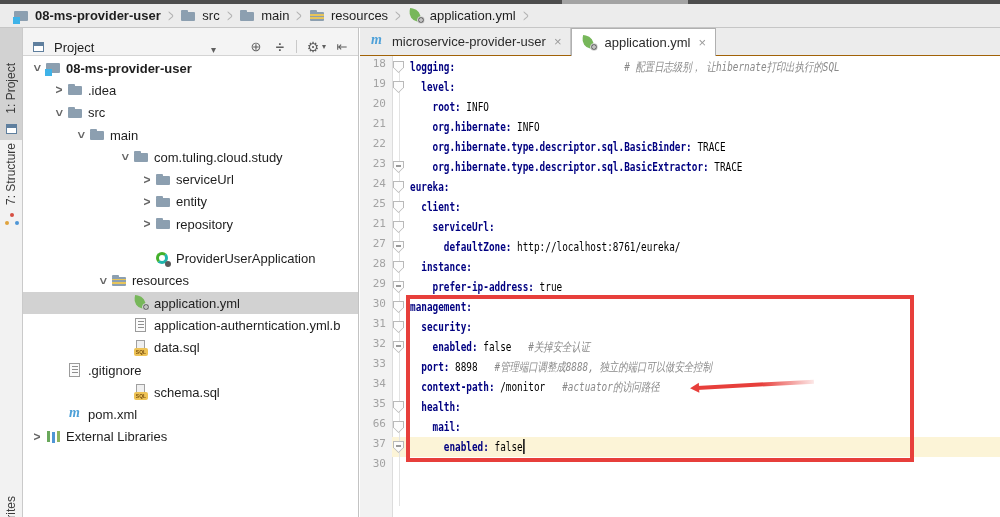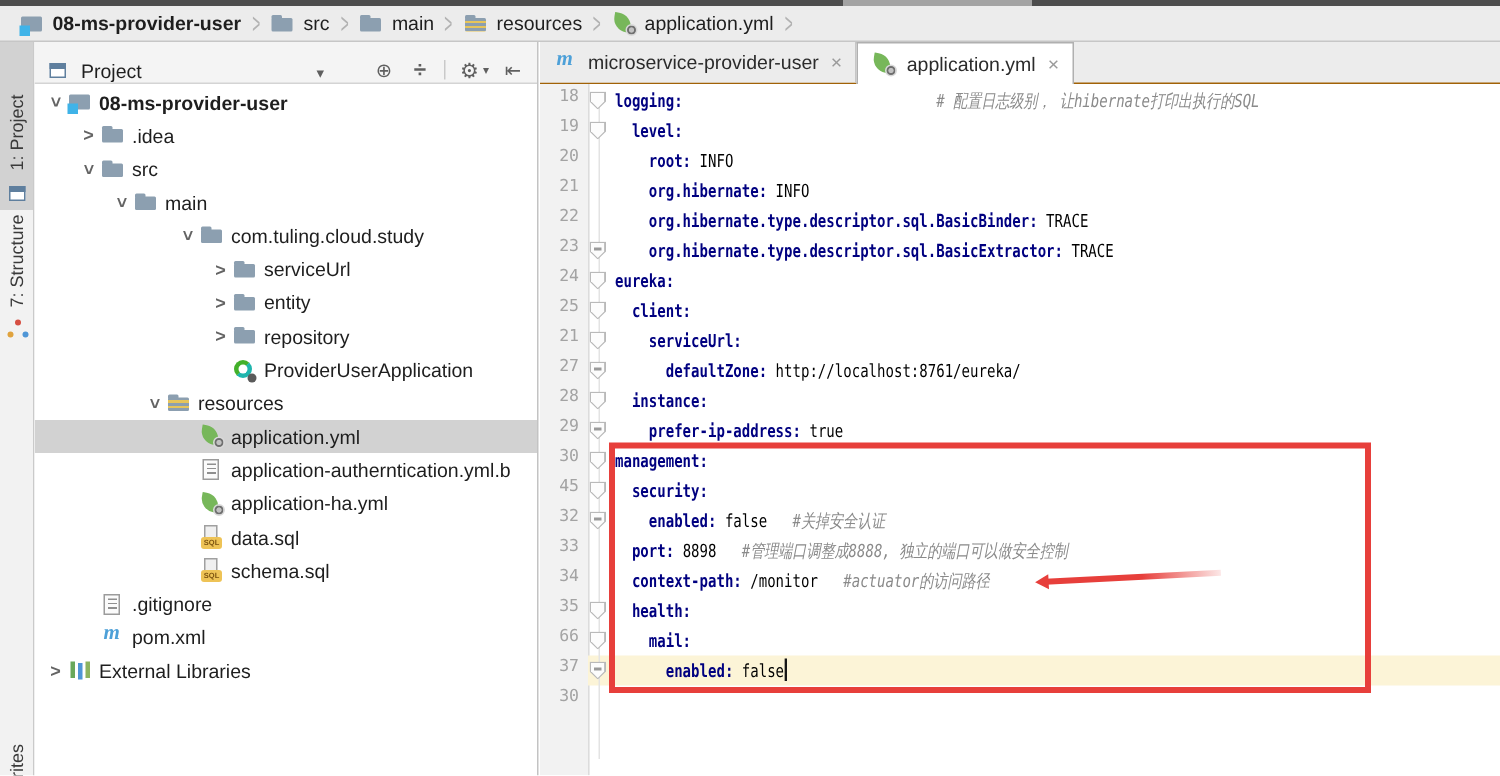--- a/index.html
+++ b/index.html
@@ -229,21 +229,21 @@
       <div class="trow" style="padding-left: 116px;">
         <span class="chev">&gt;</span>
         <span class="ic ic-package"></span>
         <span class="tlabel">entity</span>
       </div>
       <div class="trow" style="padding-left: 116px;">
         <span class="chev">&gt;</span>
         <span class="ic ic-package"></span>
         <span class="tlabel">repository</span>
       </div>
-      <div class="trow" style="padding-left: 116px;">
+      <div class="trow" style="padding-left: 116px; margin-top: 12px;">
         <span class="chev hid">&gt;</span>
         <span class="ic ic-spring-app"></span>
         <span class="tlabel">ProviderUserApplication</span>
       </div>
       <div class="trow" style="padding-left: 72px;">
         <span class="chev exp">&gt;</span>
         <span class="ic ic-folder-resources"></span>
         <span class="tlabel">resources</span>
       </div>
       <div class="trow sel" style="padding-left: 94px;">
@@ -251,37 +251,32 @@
         <span class="ic ic-spring"></span>
         <span class="tlabel">application.yml</span>
       </div>
       <div class="trow" style="padding-left: 94px;">
         <span class="chev hid">&gt;</span>
         <span class="ic ic-file-text"></span>
         <span class="tlabel">application-autherntication.yml.b</span>
       </div>
       <div class="trow" style="padding-left: 94px;">
         <span class="chev hid">&gt;</span>
-        <span class="ic ic-spring"></span>
-        <span class="tlabel">application-ha.yml</span>
-      </div>
-      <div class="trow" style="padding-left: 94px;">
-        <span class="chev hid">&gt;</span>
         <span class="ic ic-sql"></span>
         <span class="tlabel">data.sql</span>
       </div>
+      <div class="trow" style="padding-left: 28px;">
+        <span class="chev hid">&gt;</span>
+        <span class="ic ic-file-text"></span>
+        <span class="tlabel">.gitignore</span>
+      </div>
       <div class="trow" style="padding-left: 94px;">
         <span class="chev hid">&gt;</span>
         <span class="ic ic-sql"></span>
         <span class="tlabel">schema.sql</span>
-      </div>
-      <div class="trow" style="padding-left: 28px;">
-        <span class="chev hid">&gt;</span>
-        <span class="ic ic-file-text"></span>
-        <span class="tlabel">.gitignore</span>
       </div>
       <div class="trow" style="padding-left: 28px;">
         <span class="chev hid">&gt;</span>
         <span class="ic ic-maven"></span>
         <span class="tlabel">pom.xml</span>
       </div>
       <div class="trow" style="padding-left: 6px;">
         <span class="chev">&gt;</span>
         <span class="ic ic-library"></span>
         <span class="tlabel">External Libraries</span>
@@ -313,21 +308,21 @@
         <div class="gnum">21</div>
         <div class="gnum">22</div>
         <div class="gnum">23</div>
         <div class="gnum">24</div>
         <div class="gnum">25</div>
         <div class="gnum">21</div>
         <div class="gnum">27</div>
         <div class="gnum">28</div>
         <div class="gnum">29</div>
         <div class="gnum">30</div>
-        <div class="gnum">45</div>
+        <div class="gnum">31</div>
         <div class="gnum">32</div>
         <div class="gnum">33</div>
         <div class="gnum">34</div>
         <div class="gnum">35</div>
         <div class="gnum">66</div>
         <div class="gnum">37</div>
         <div class="gnum">30</div>
       </div>
     <div id="fold-col">
         <div class="fslot">

